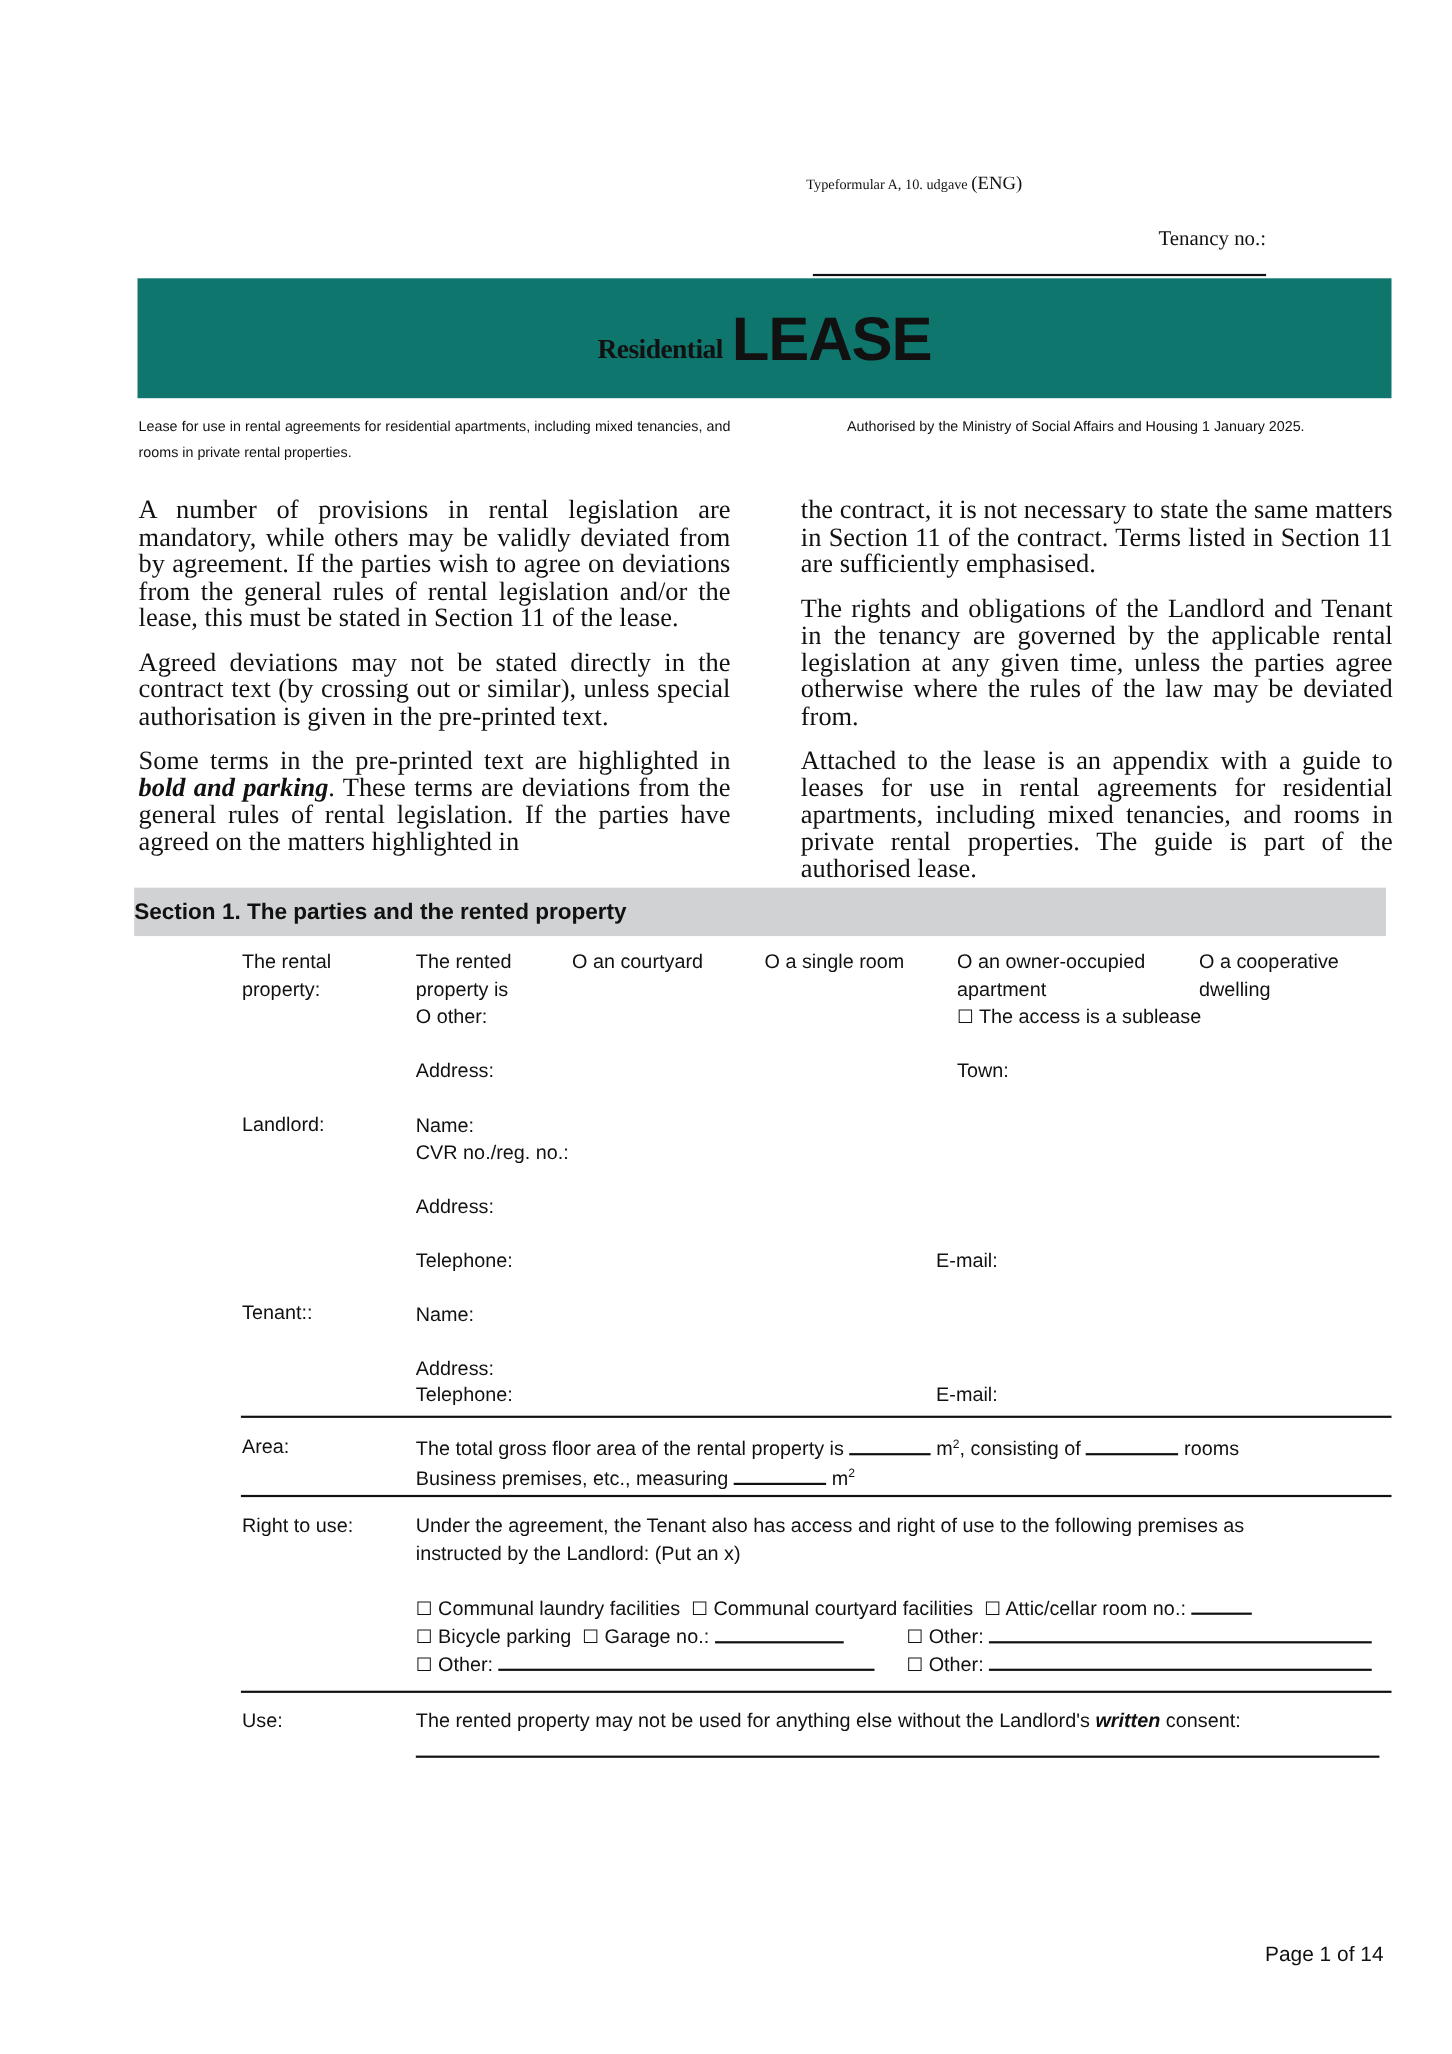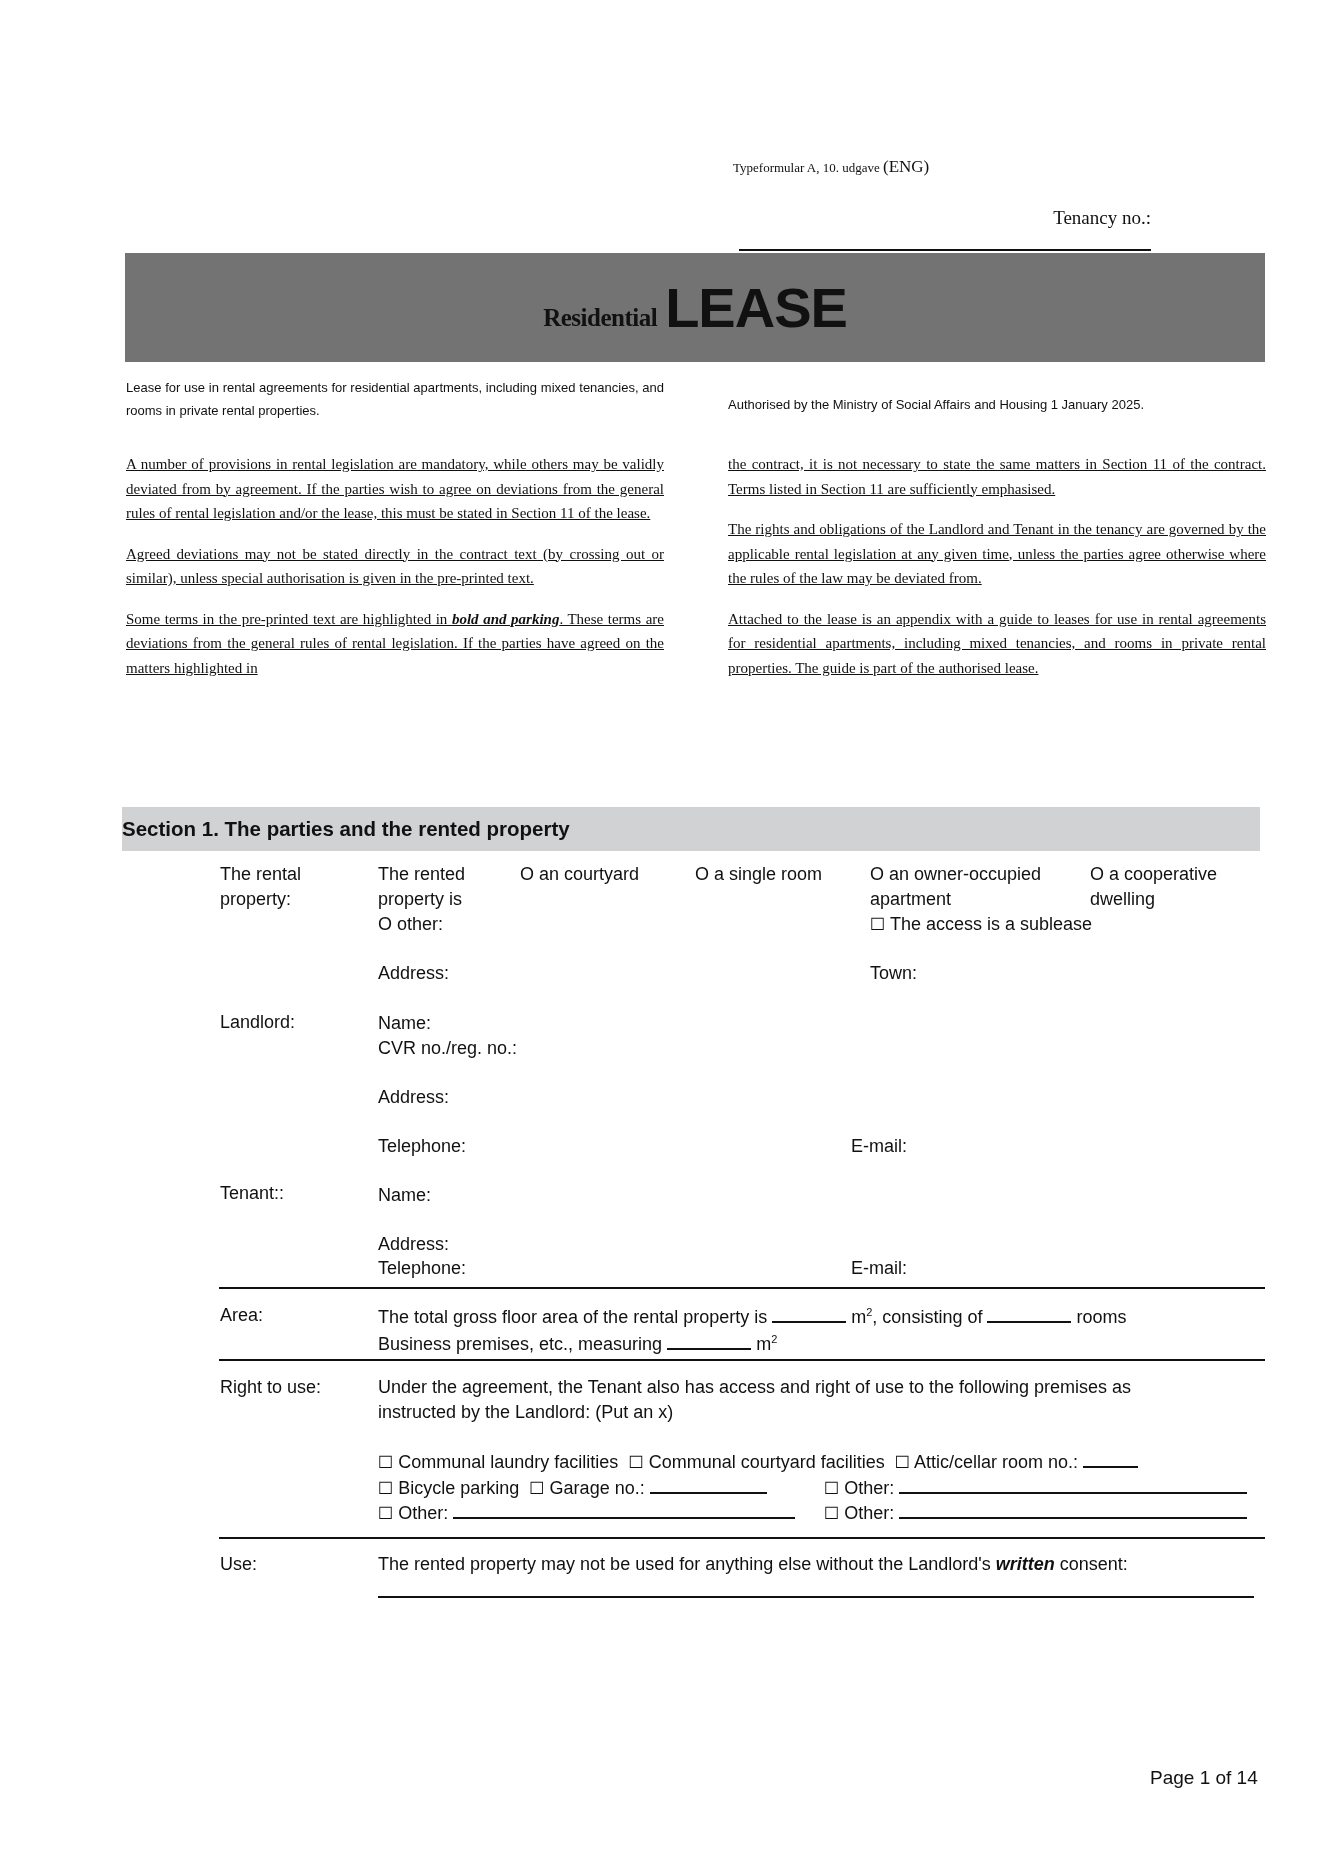--- a/index.html
+++ b/index.html
@@ -7,30 +7,30 @@
     .serif { font-family: "Liberation Serif", "DejaVu Serif", serif; }
     .sans { font-family: "Liberation Sans", "DejaVu Sans", sans-serif; }
     .abs { position: absolute; }
 
     
     #form-id { left: 733px; top: 157px; font-size: 13px; }
     #form-id .eng { font-size: 17px; }
     #tenancy { left: 733px; top: 207px; font-size: 19px; display: flex; align-items: flex-end; flex-direction: column; }
     #tenancy .line { display: inline-block; width: 412px; border-bottom: 2px solid #111; height: 20px; margin-left: 6px; }
 
-    #title-band { left: 125px; top: 253px; width: 1140px; height: 109px; background: #737373;
+    #title-band { left: 125px; top: 253px; width: 1140px; height: 109px; background: #0f766e;
       display: flex; align-items: center; justify-content: center; }
     #title-band .resid { font-family: "Liberation Serif", serif; font-size: 25px; font-weight: bold; margin-right: 8px; position: relative; top: 10px; letter-spacing: -0.5px; }
     #title-band .lease { font-family: "Liberation Sans", sans-serif; font-size: 56px; font-weight: bold; letter-spacing: -1px; }
 
     .intro { font-size: 13px; line-height: 23px; text-align: justify; }
     #intro-left { left: 126px; top: 376px; width: 538px; }
-    #intro-right { left: 728px; top: 376px; width: 538px; margin-top: 17px; }
+    #intro-right { left: 770px; top: 376px; width: 538px; }
 
-    .col { font-size: 15px; line-height: 24.5px; text-align: justify; text-decoration: underline; }
+    .col { font-size: 24px; line-height: 24.5px; text-align: justify; }
     .col p { margin: 0 0 16px 0; }
     #col-left { left: 126px; top: 452px; width: 538px; }
     #col-right { left: 728px; top: 452px; width: 538px; }
 
     #section-band { left: 122px; top: 807px; width: 1138px; height: 44px; background: #d1d2d4;
       font-size: 20.5px; font-weight: bold; display: flex; align-items: center; padding-left: 0; box-sizing: border-box; }
 
     .f { font-size: 18px; line-height: 25px; white-space: nowrap; }
     .lbl { left: 220px; }
     .c2 { left: 378px; }

